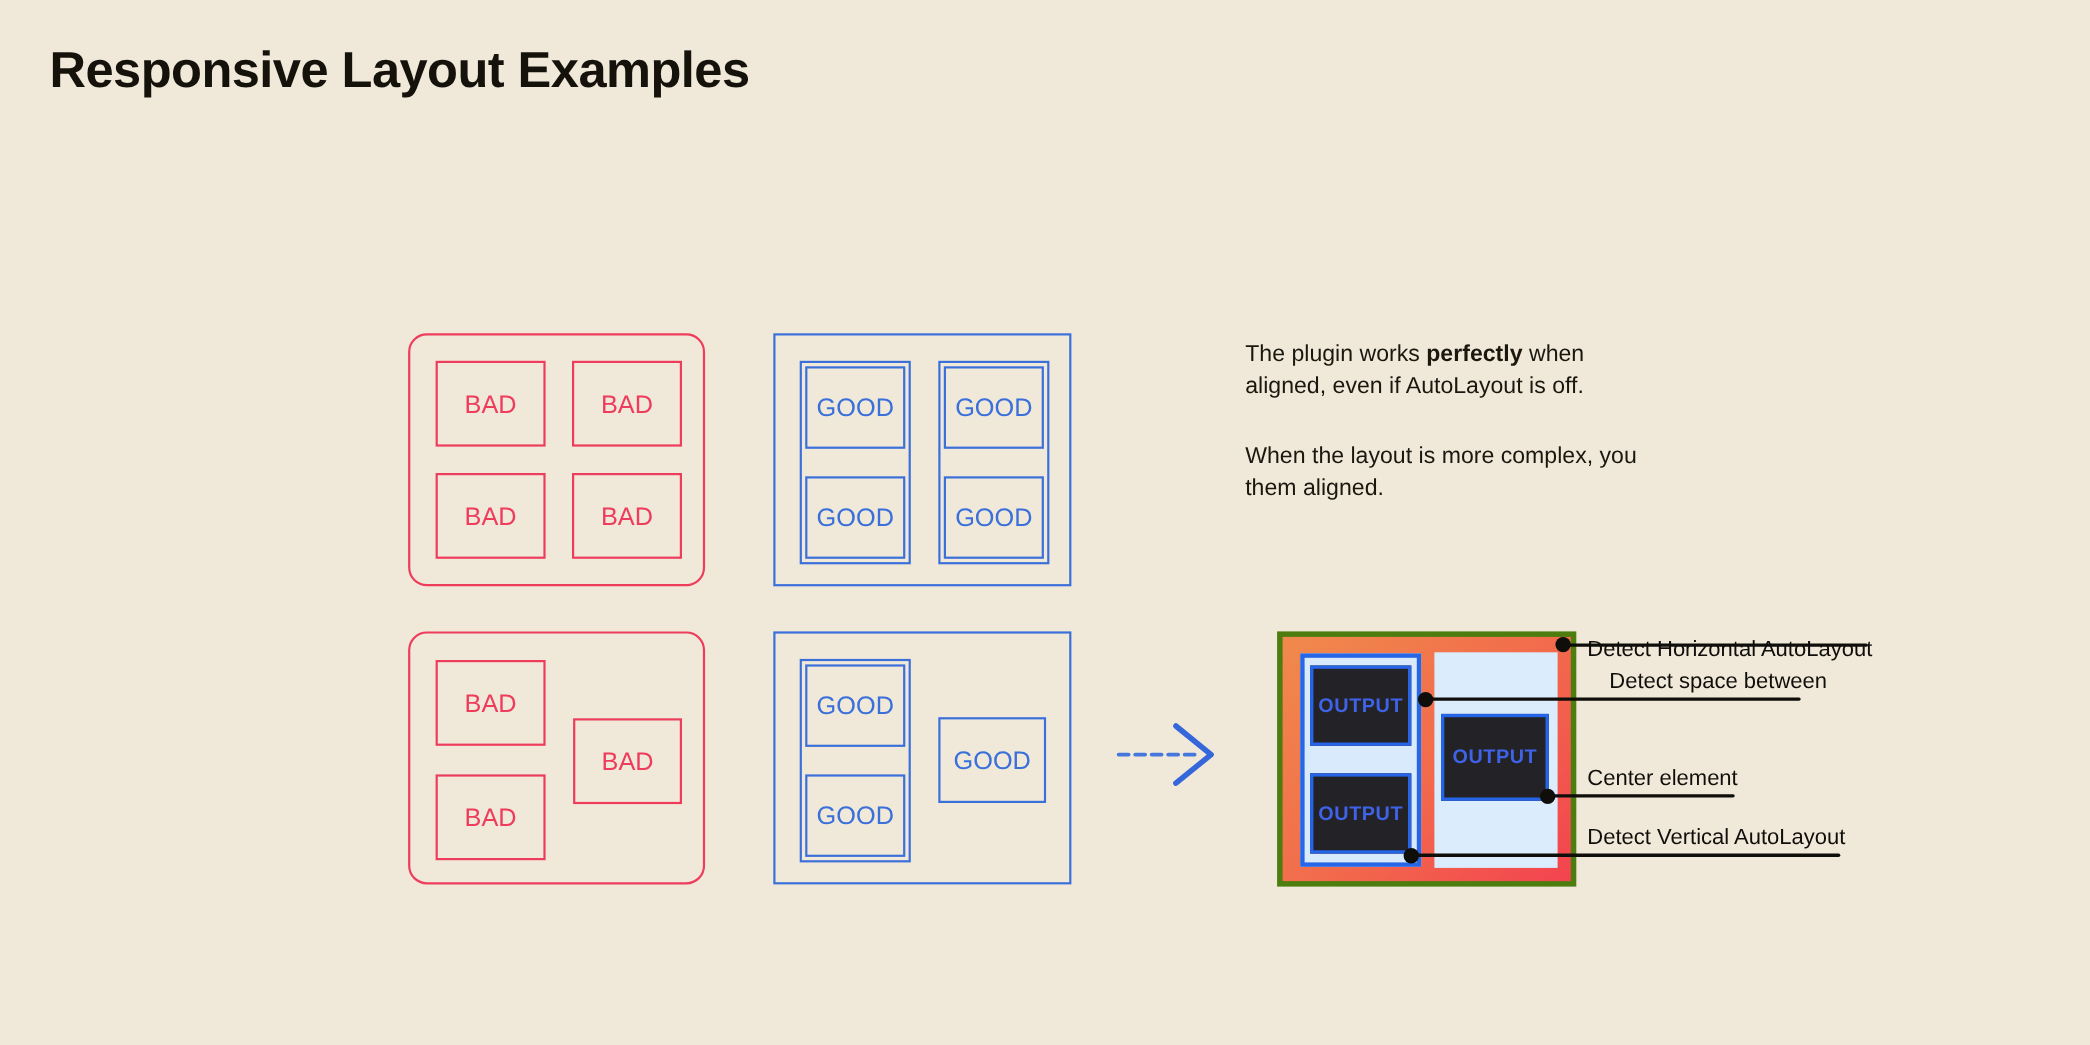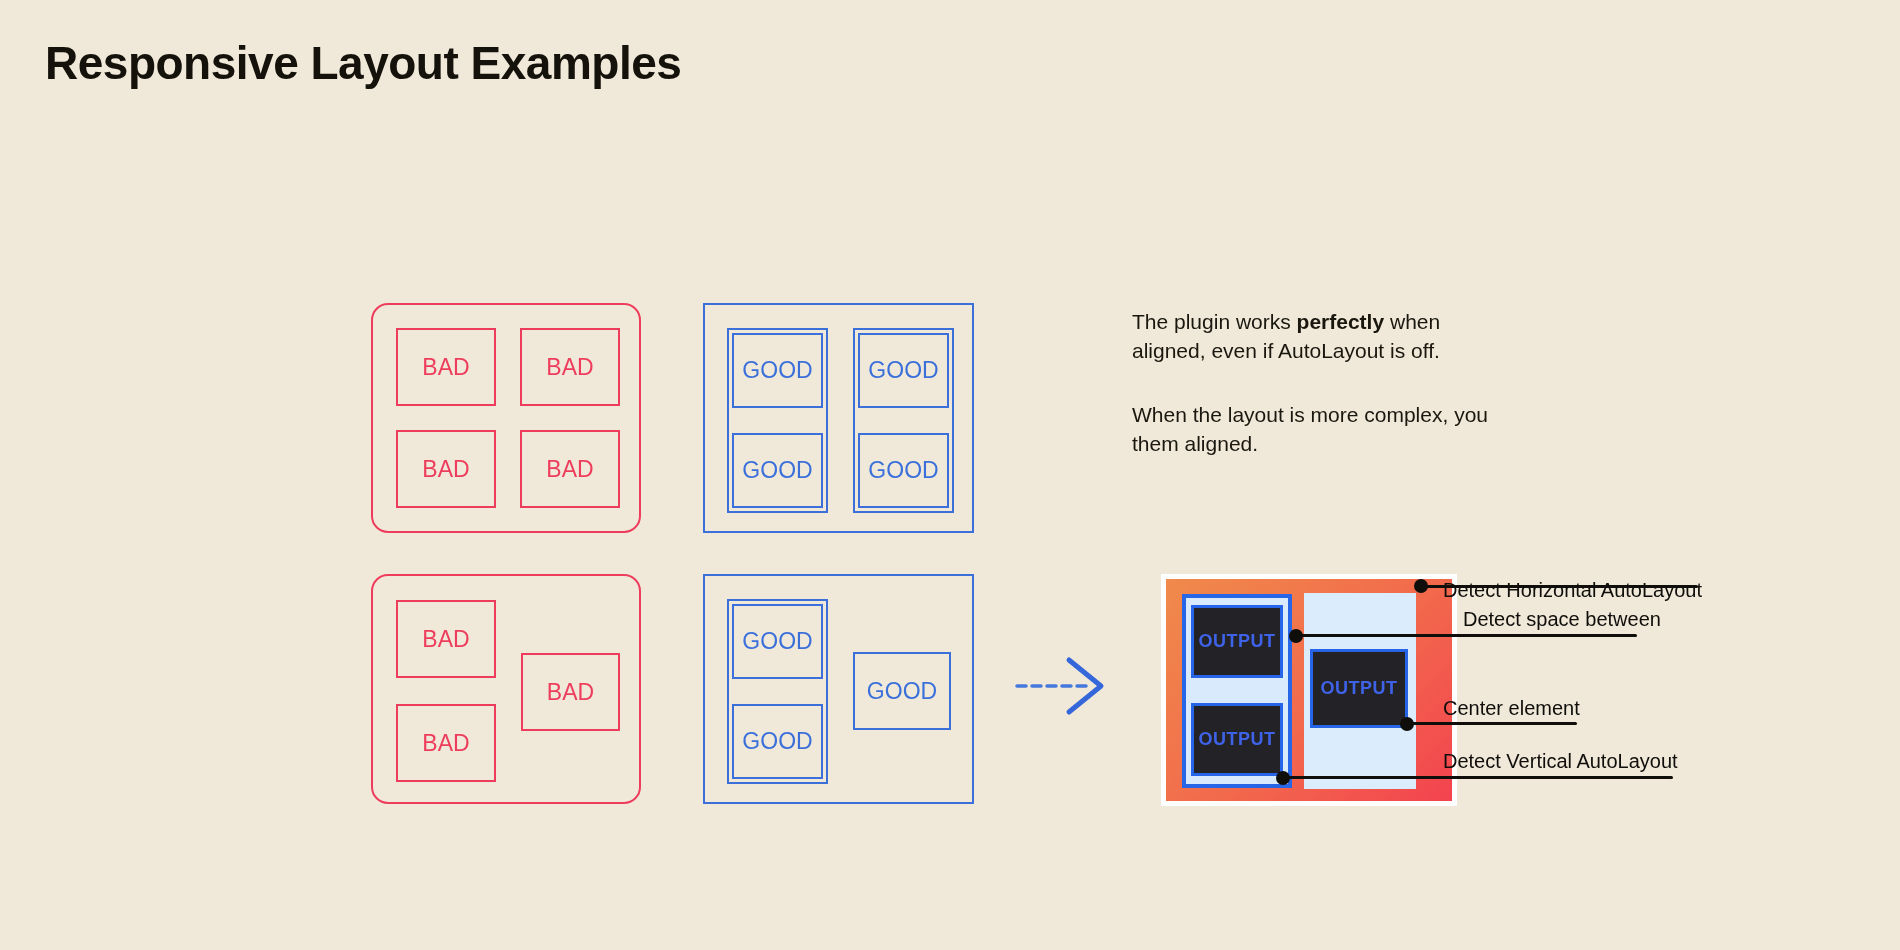--- a/index.html
+++ b/index.html
@@ -36,22 +36,21 @@
   .description{
     position:absolute;left:1132px;top:307px;font-size:21px;line-height:29px;
     color:#1A170F;
   }
   .description .p2{margin-top:35px;}
   
   .arrow-svg{position:absolute;left:1008px;top:648px;}
   
   .output-frame{
     position:absolute;left:1161px;top:574px;width:272px;height:232px;
-    background:#ffffff;
-    padding-left:24px;
+    background:#4d7c0f;
   }
   .output-gradient{
     position:absolute;left:5px;top:5px;right:5px;bottom:5px;
     background:linear-gradient(135deg,#F08A4B 0%,#F2694C 55%,#F3434F 100%);
   }
   .output-left-group{
     position:absolute;left:21px;top:20px;width:110px;height:194px;
     box-sizing:border-box;border:4px solid #2767E7;background:#D8EAFB;
     display:flex;flex-direction:column;align-items:center;gap:25px;padding-top:7px;
   }

